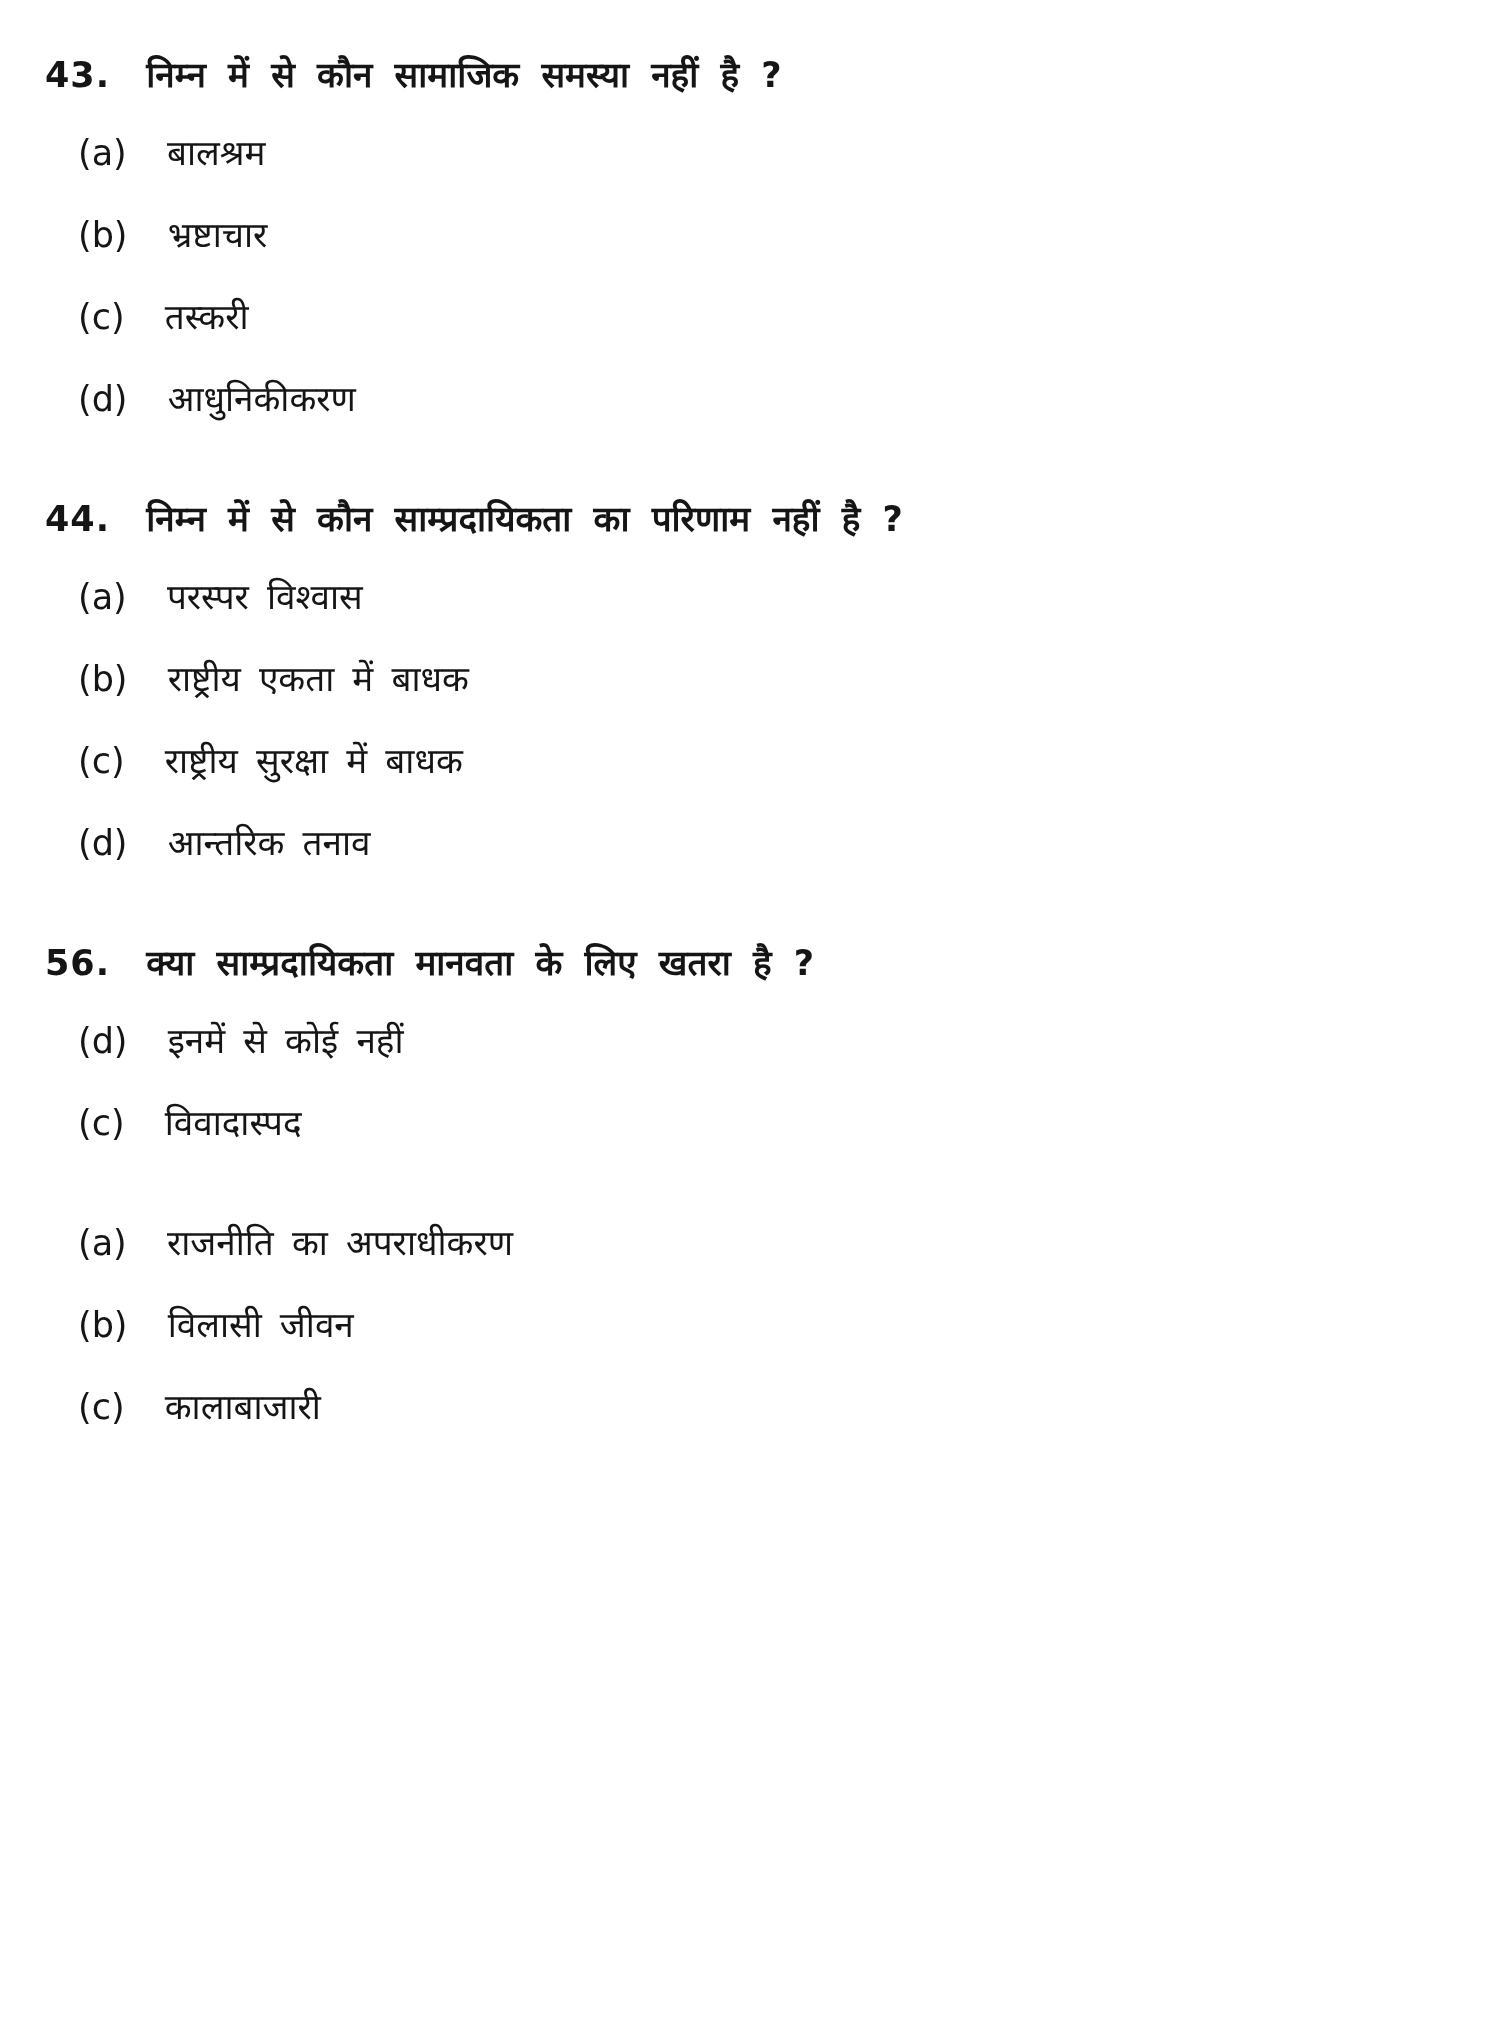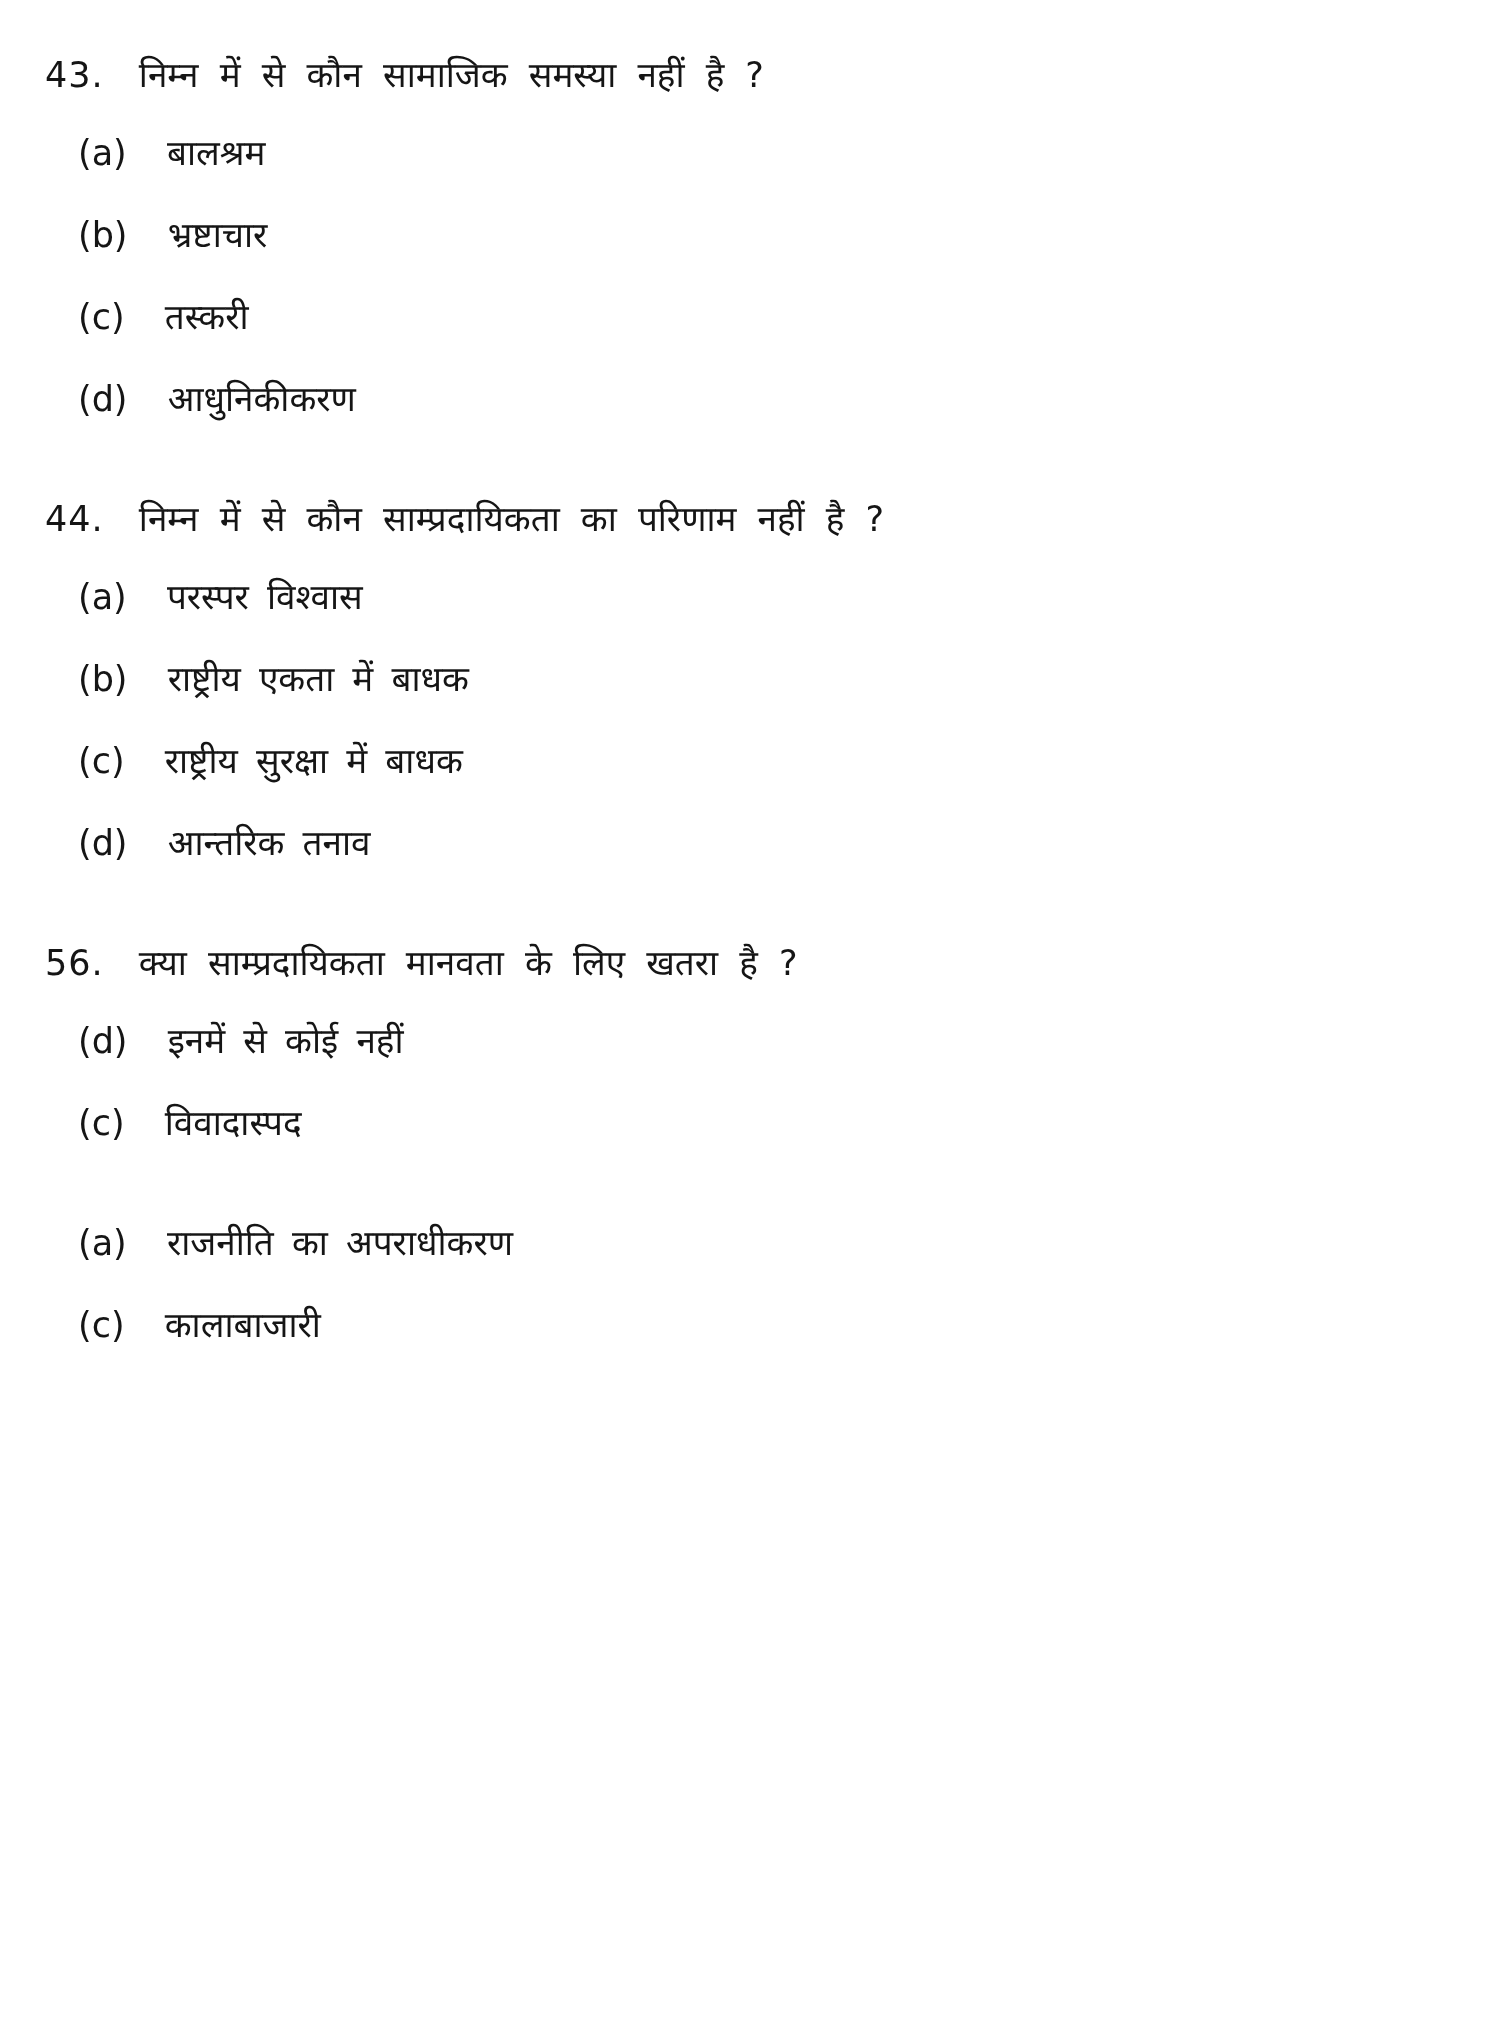--- a/index.html
+++ b/index.html
@@ -23,20 +23,21 @@
   .line {
     font-size: 35px;
     line-height: 46px;
     margin-bottom: 36px;
     white-space: nowrap;
   }
 
   .question-line {
     word-spacing: 10px;
     margin-bottom: 32px;
+    font-weight: bold;
   }
 
   .q-number {
     display: inline-block;
     margin-right: 14px;
     letter-spacing: 1px;
   }
 
   .option-line {
     word-spacing: 7px;
@@ -117,18 +118,22 @@
       <span class="opt-text">विवादास्पद</span>
     </p>
   </section>
 
   <section class="question-block">
     <p class="line option-line">
       <span class="opt-label">(a)</span>
       <span class="opt-text">राजनीति का अपराधीकरण</span>
     </p>
     <p class="line option-line">
+      <span class="opt-label">(b)</span>
+      <span class="opt-text">विलासी जीवन</span>
+    </p>
+    <p class="line option-line">
       <span class="opt-label">(c)</span>
       <span class="opt-text">कालाबाजारी</span>
     </p>
   </section>
 
 </main>
 
 </body></html>

